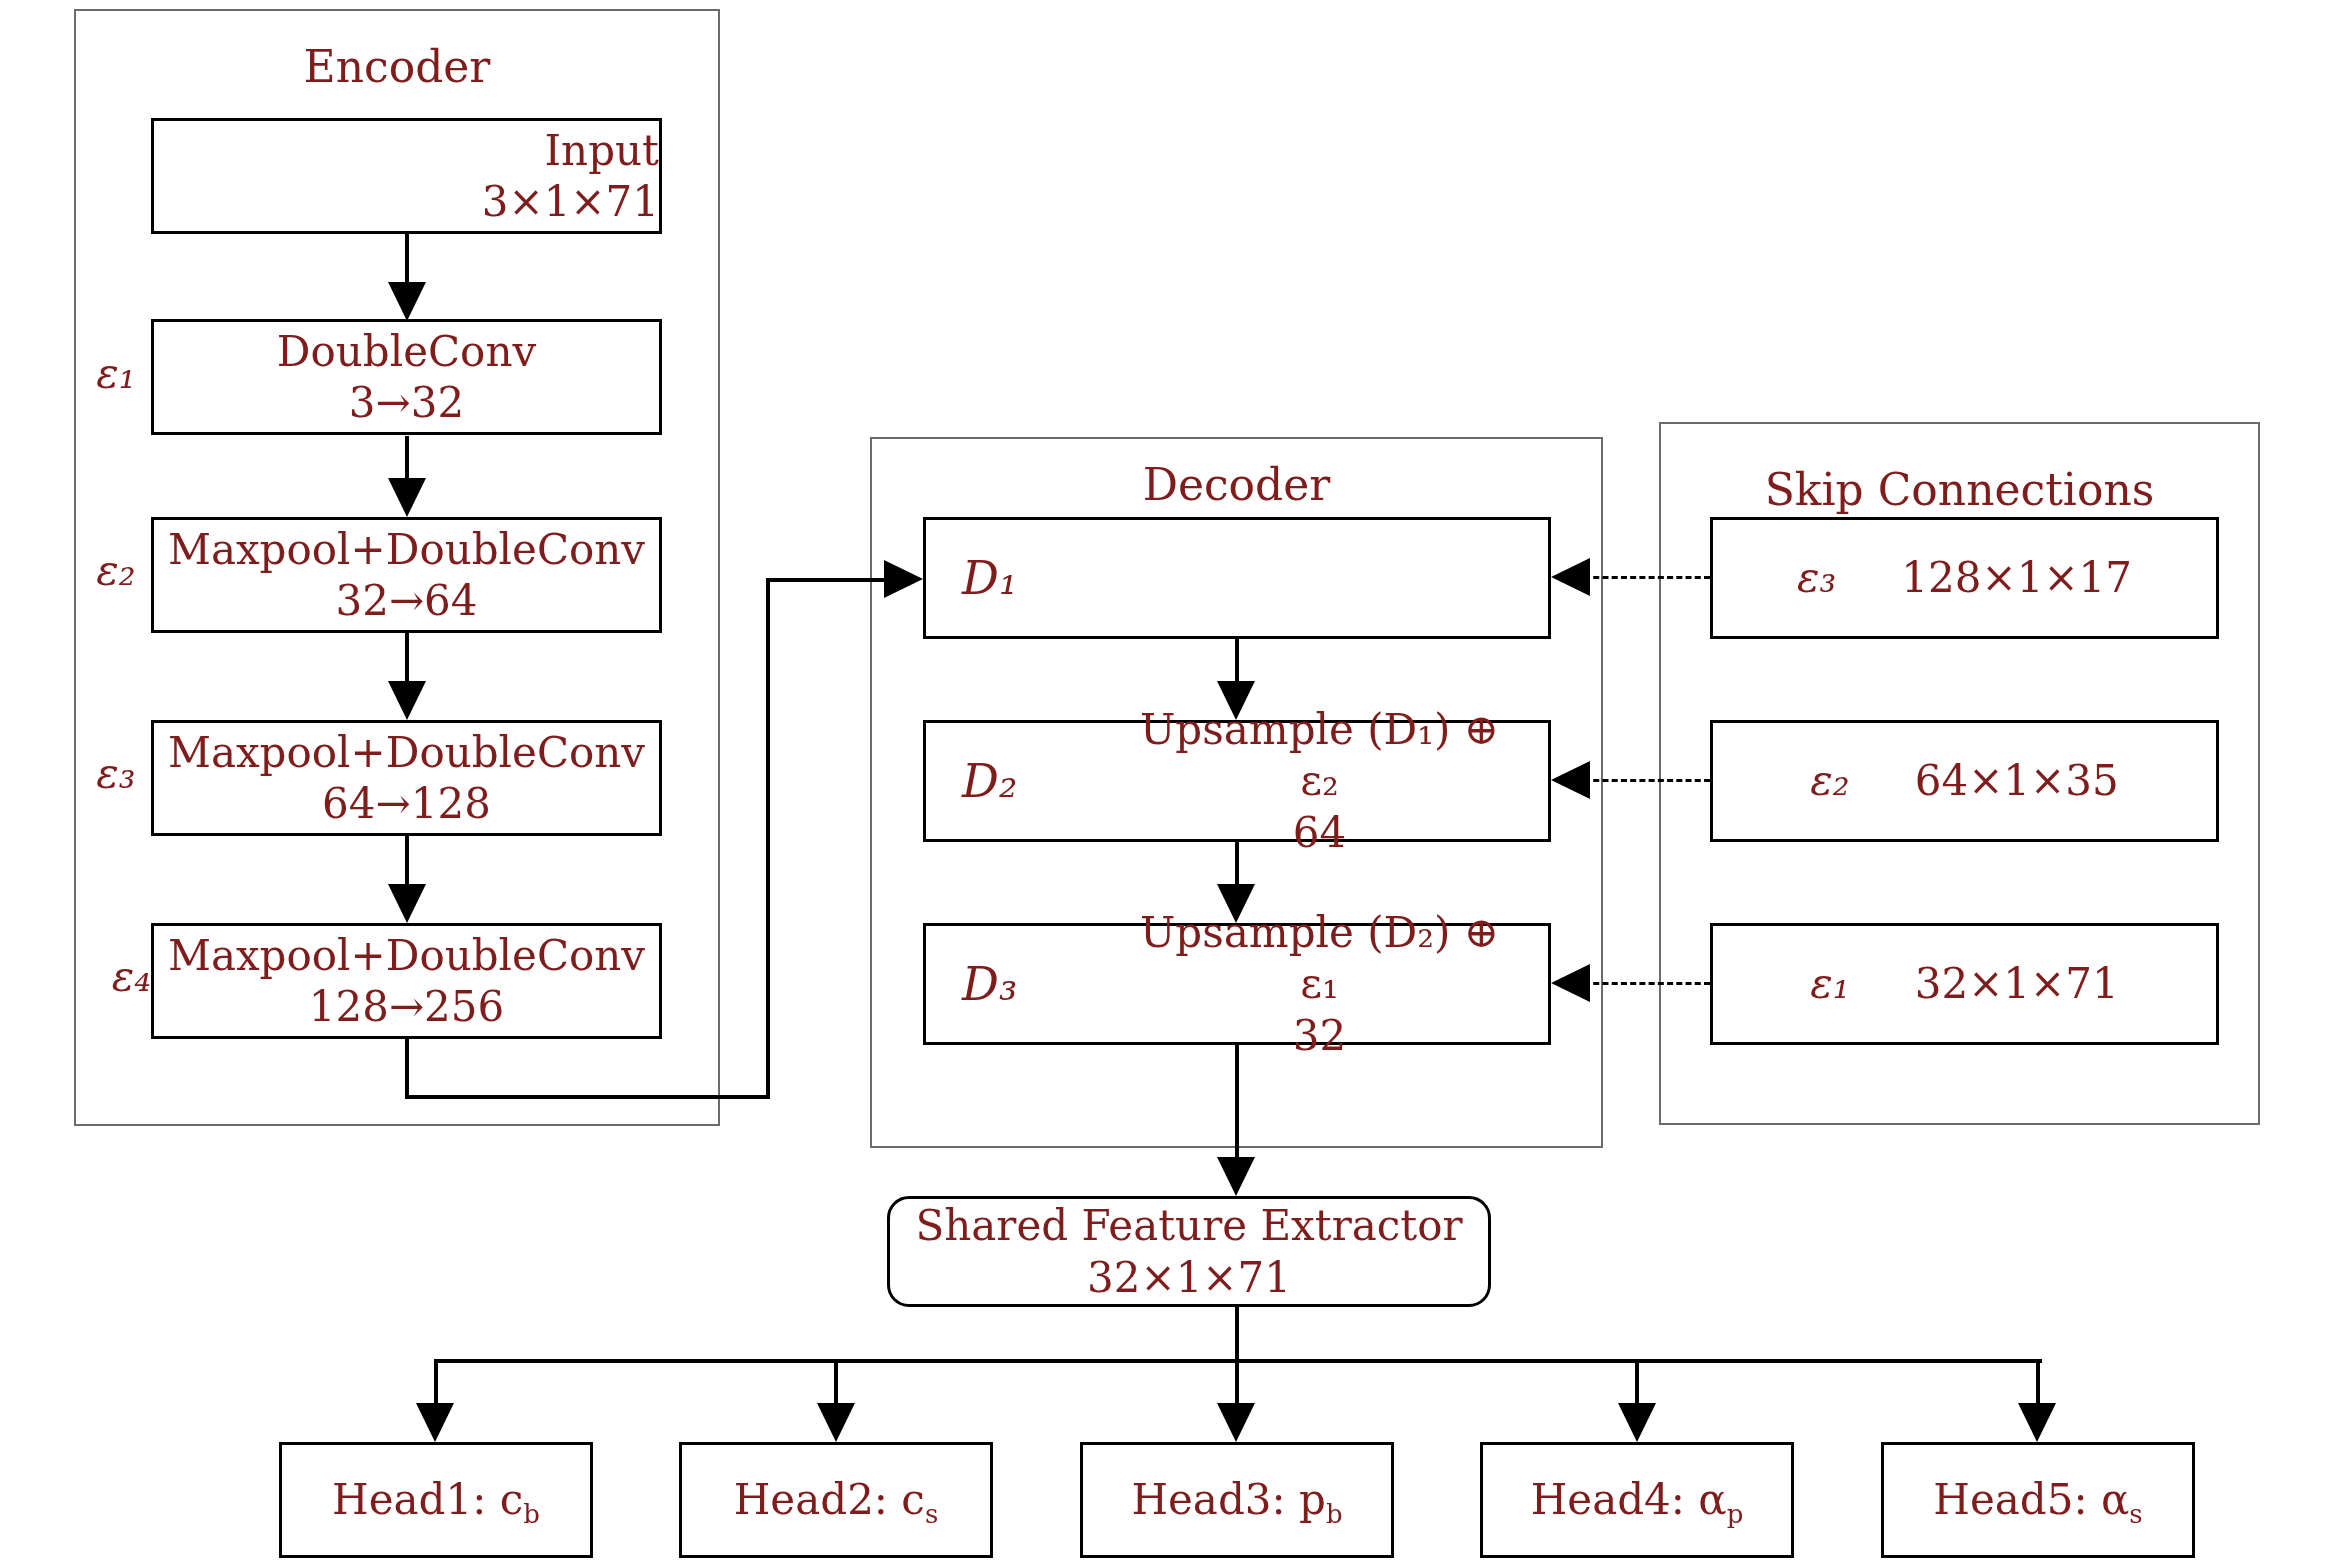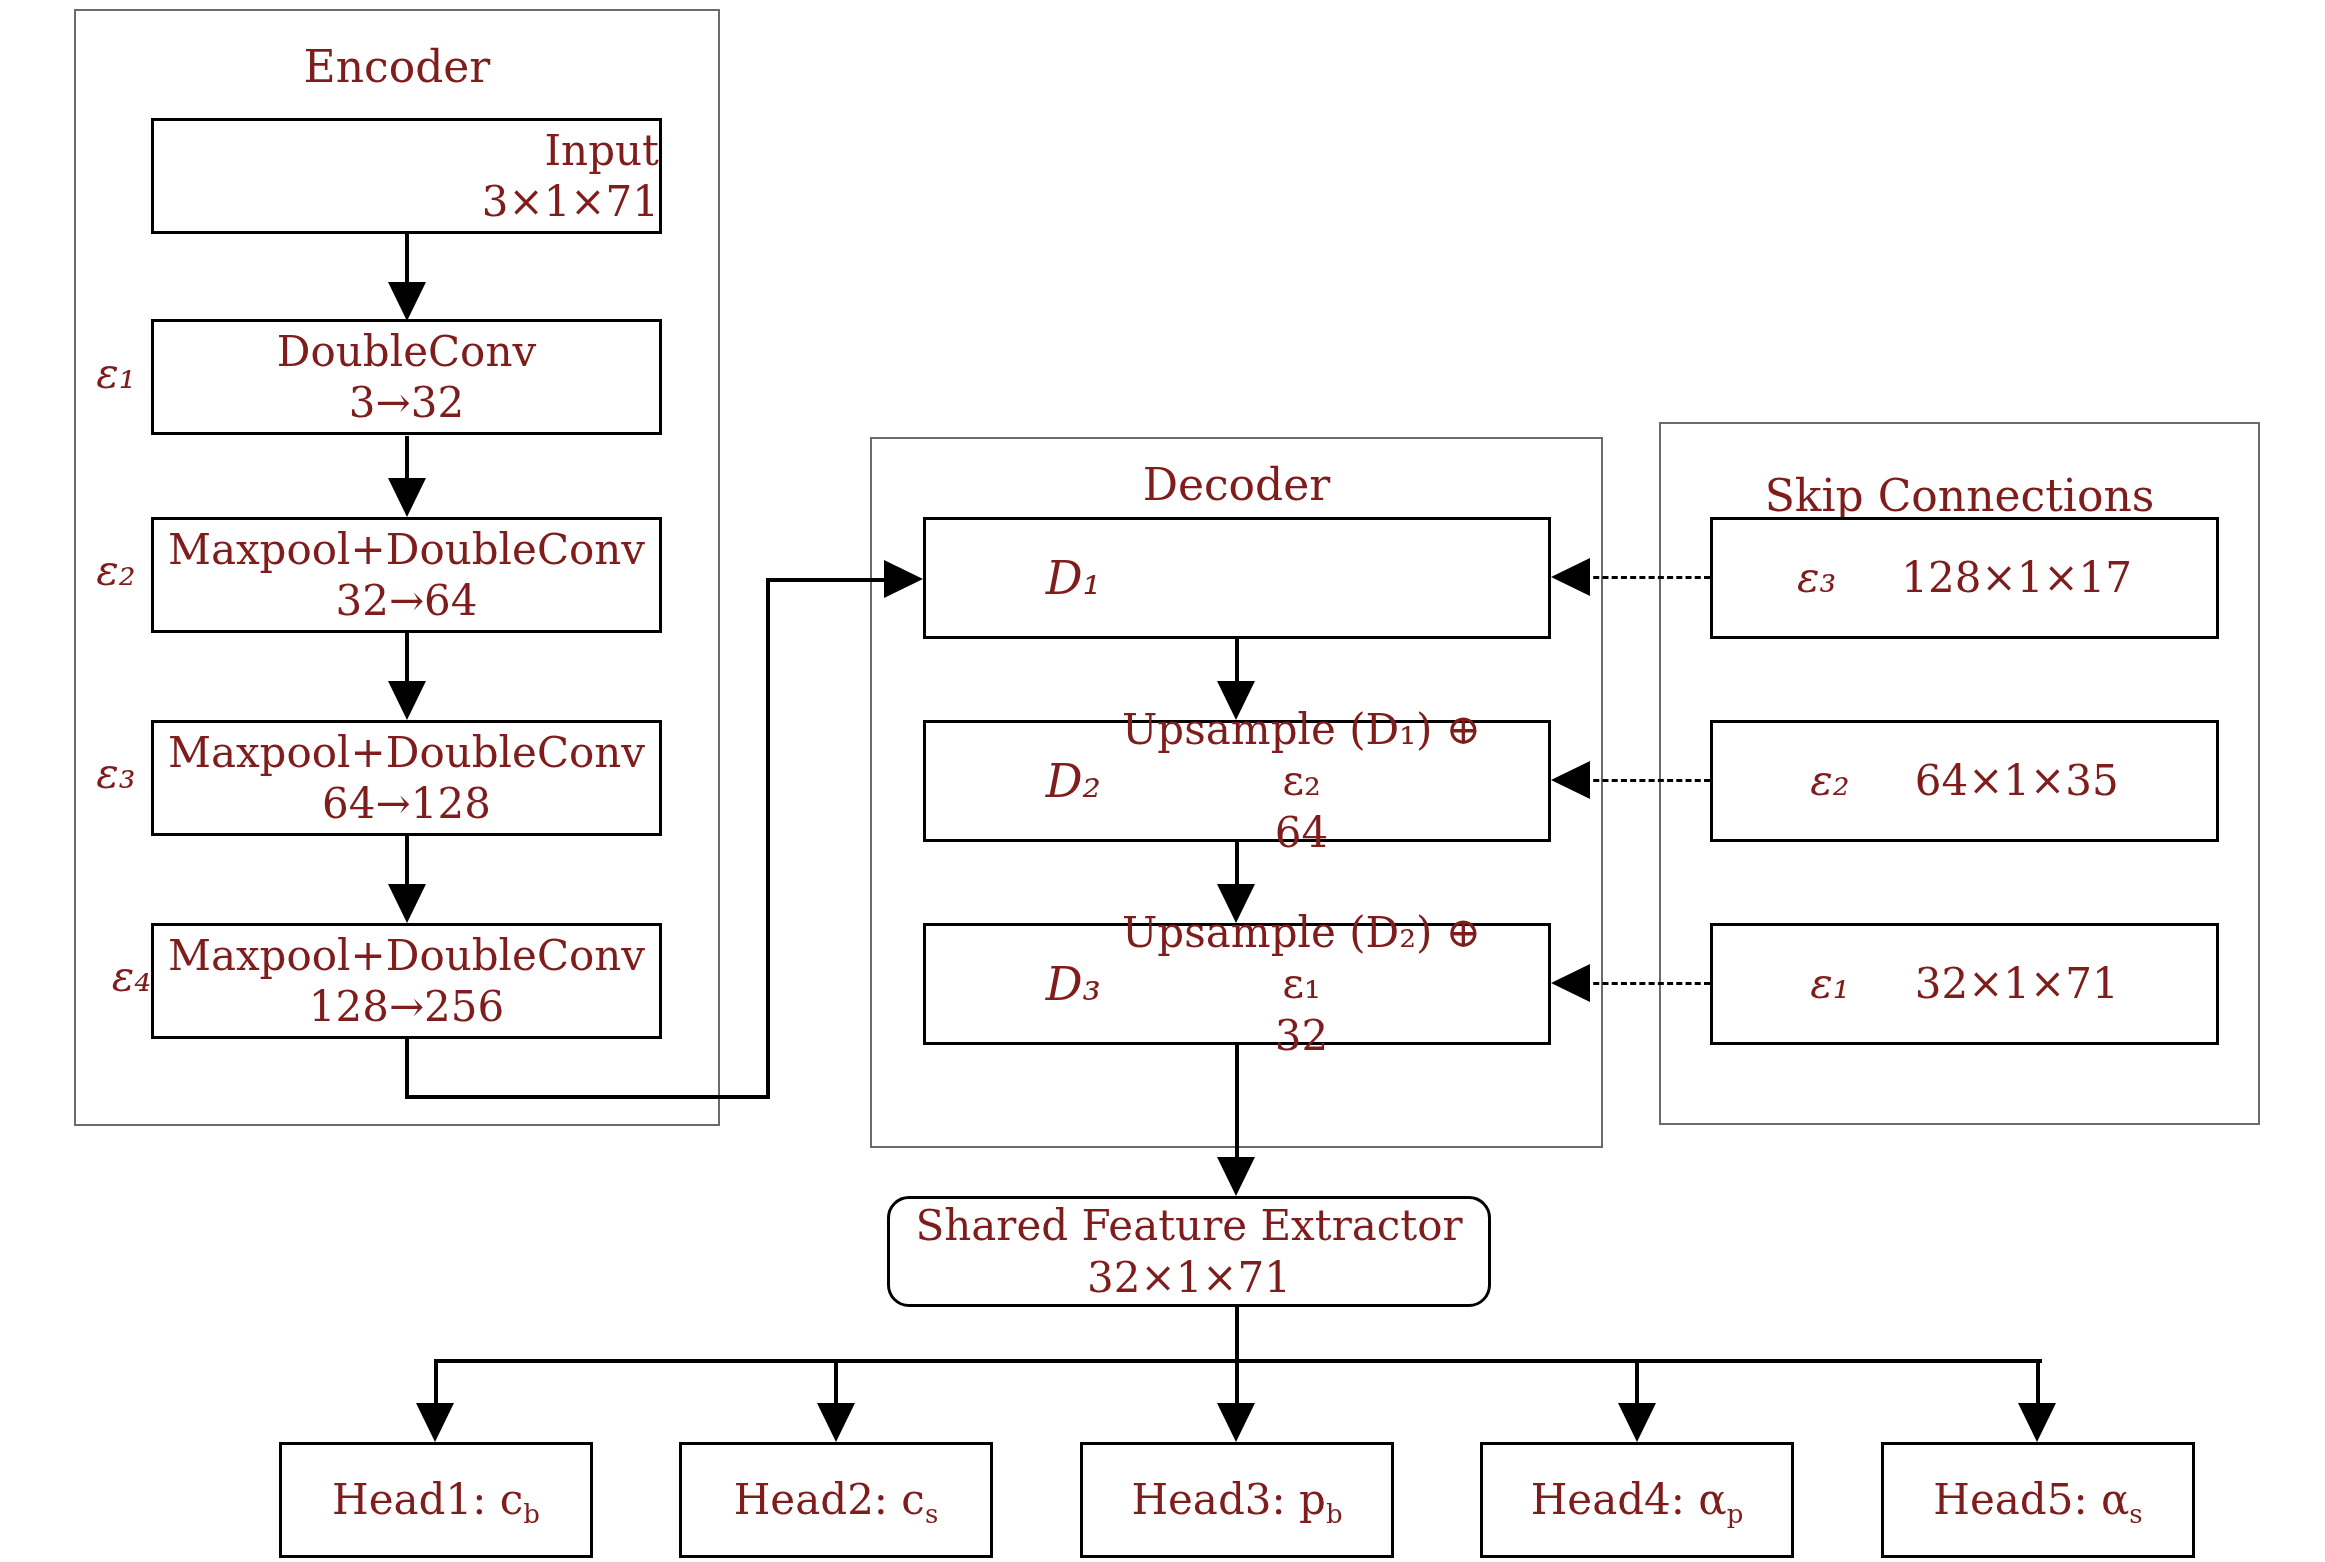--- a/index.html
+++ b/index.html
@@ -35,23 +35,24 @@
     justify-content:center;
     font-size:42px;
     line-height:1.22;
     z-index:3;
     text-align:center;
   }
   .rowbox{flex-direction:row;justify-content:flex-start;text-align:center;}
   .dlabel{
     width:175px;
     flex:0 0 175px;
-    text-align:right;
+    text-align:left;
     font-style:italic;
     font-size:46px;
+    margin-left:36px;
   }
   .dmain{flex:1 1 auto;padding-right:46px;}
   .skipbox{flex-direction:row;justify-content:center;gap:65px;align-items:center;}
   .slabel{font-style:italic;font-size:42px;}
   .sdims{font-size:42px;}
   .side-label{
     position:absolute;
     font-style:italic;
     font-size:42px;
     z-index:2;
@@ -87,21 +88,21 @@
 
   <div class="group" style="left:74px;top:9.2px;width:646px;height:1117px;">
     <div class="gtitle" style="top:29.5px;">Encoder</div>
   </div>
 
   <div class="group" style="left:870px;top:437px;width:733px;height:711px;">
     <div class="gtitle" style="top:20px;">Decoder</div>
   </div>
 
   <div class="group" style="left:1659px;top:422px;width:601px;height:703px;">
-    <div class="gtitle" style="top:46px;">Skip Connections</div>
+    <div class="gtitle" style="top:40px;">Skip Connections</div>
   </div>
 
   <div class="box" style="left:151px;top:118px;width:511px;height:116px;align-items:flex-end;">
     <div>Input</div>
     <div>3×1×71</div>
   </div>
 
   <div class="side-label" style="left:81px;top:349px;width:70px;">ε₁</div>
   <div class="box" style="left:151px;top:319px;width:511px;height:116px;">
     <div>DoubleConv</div>

